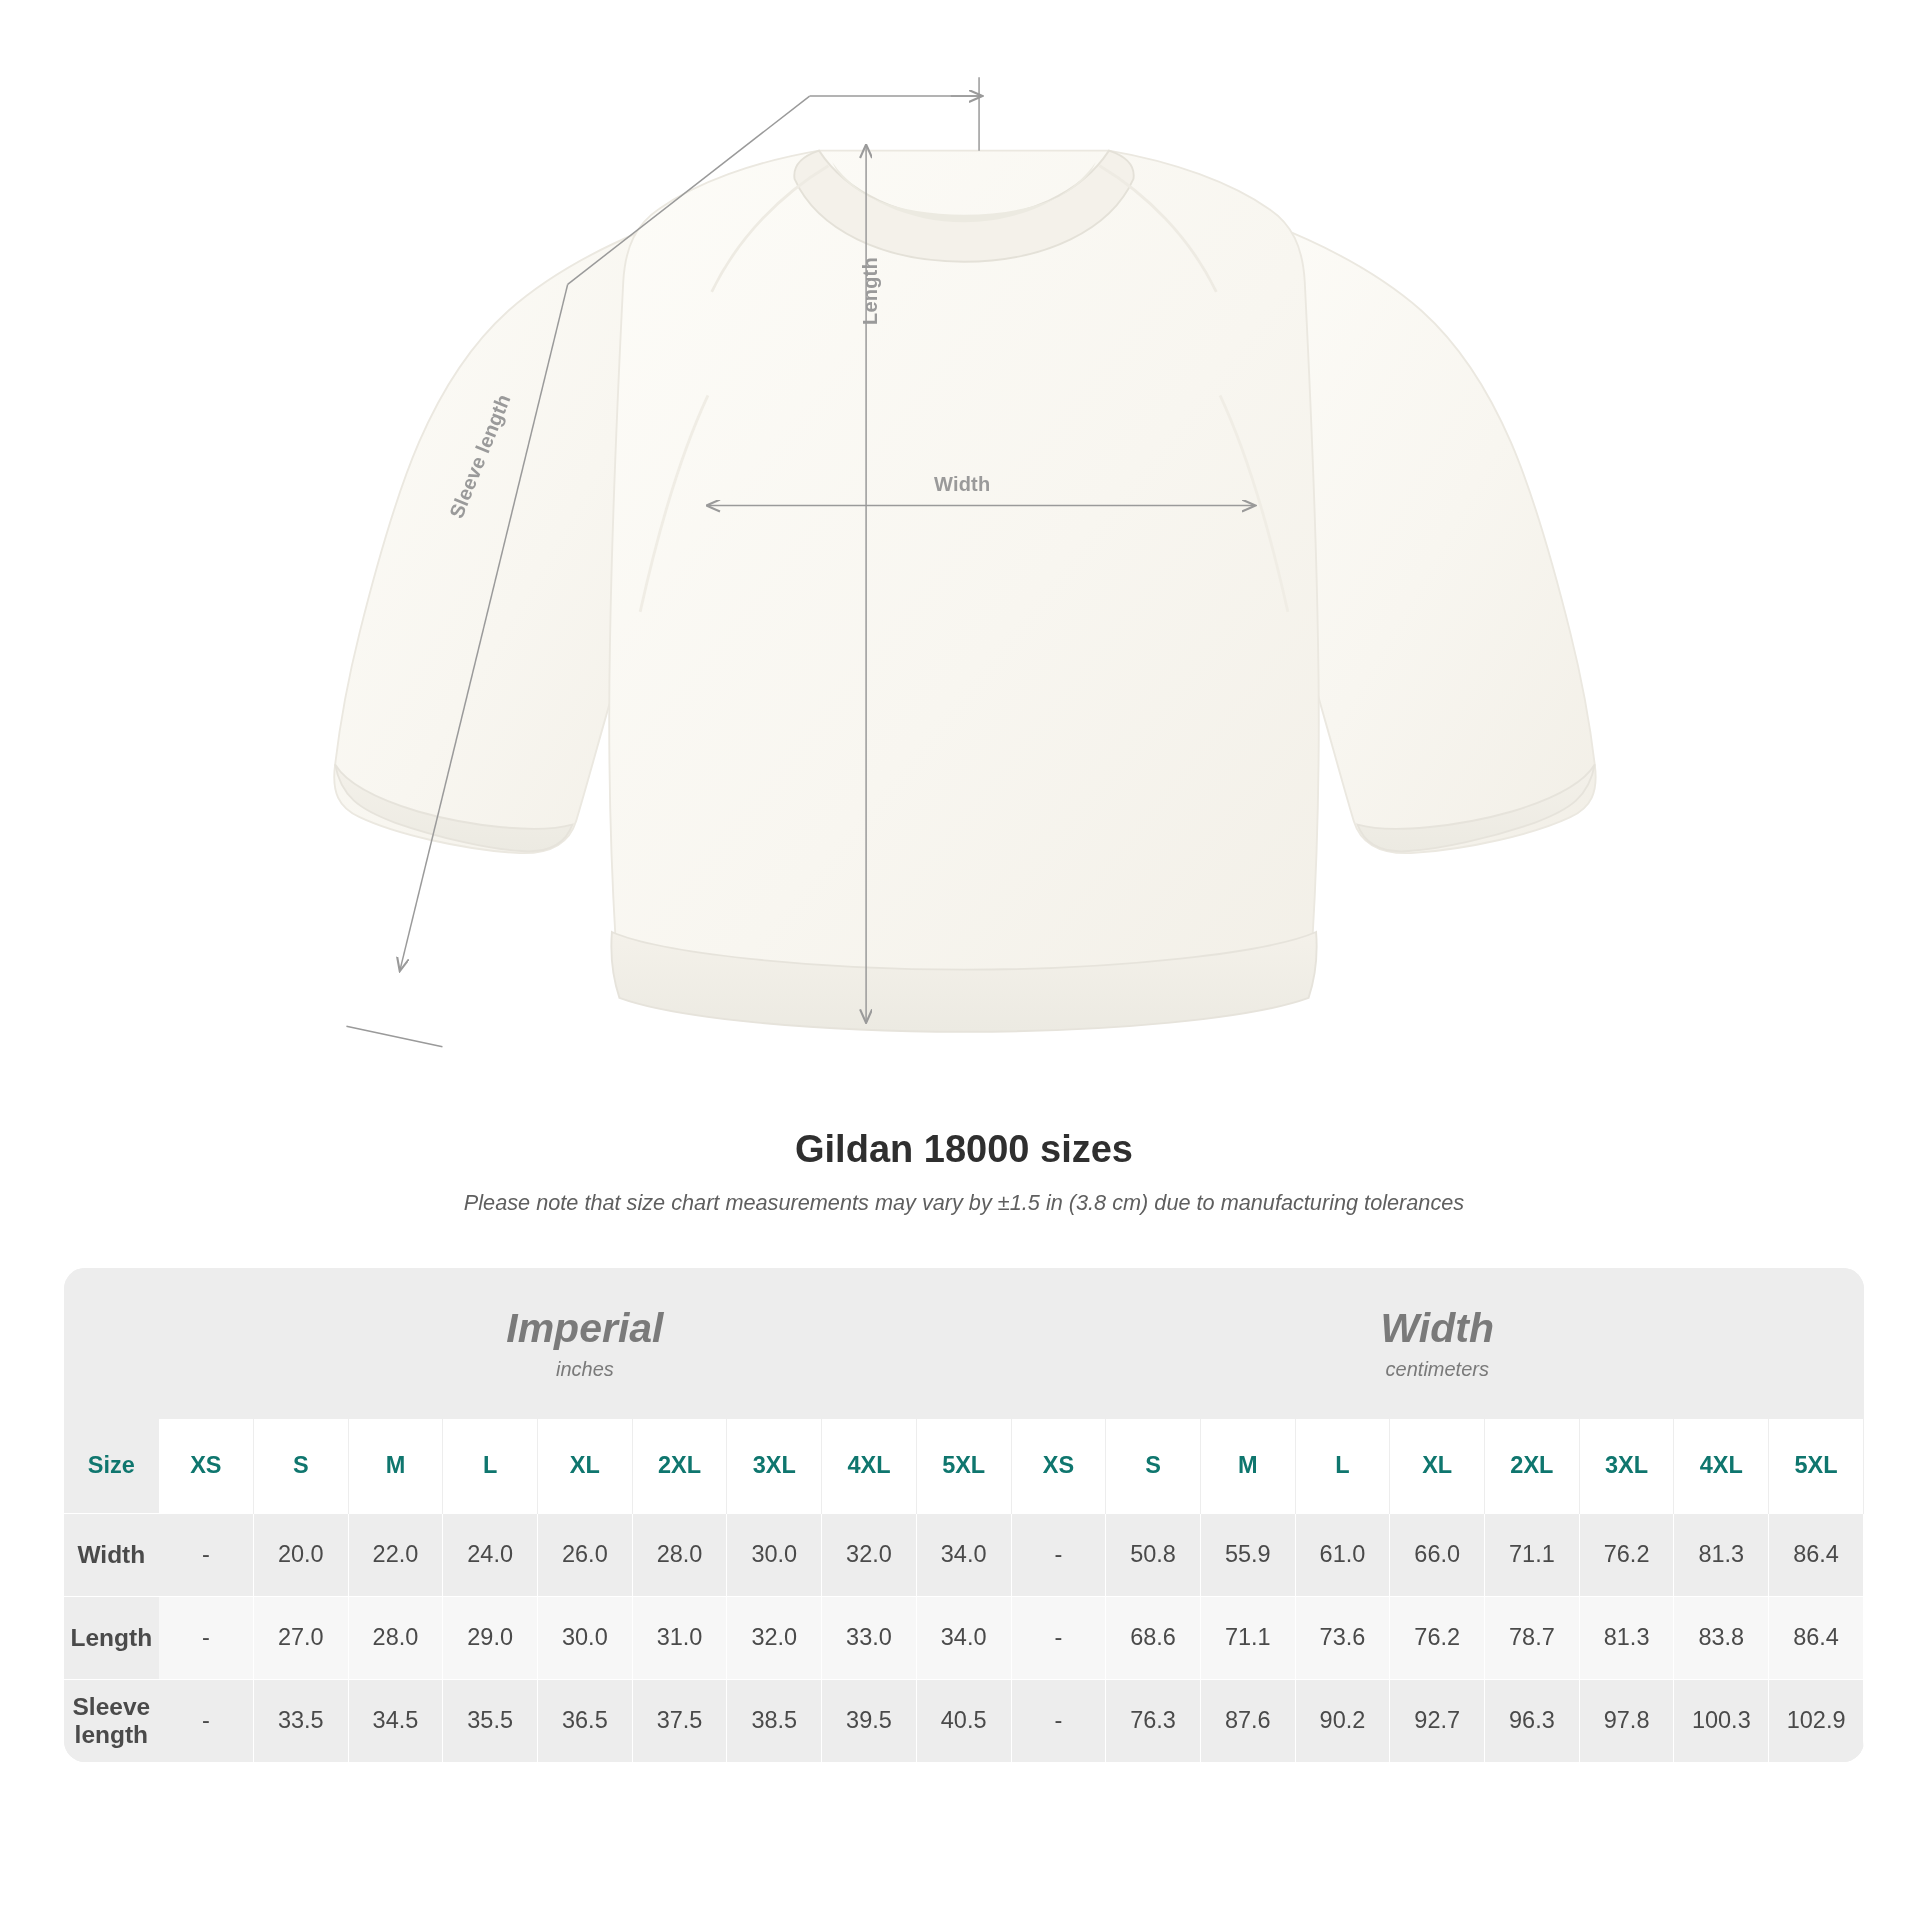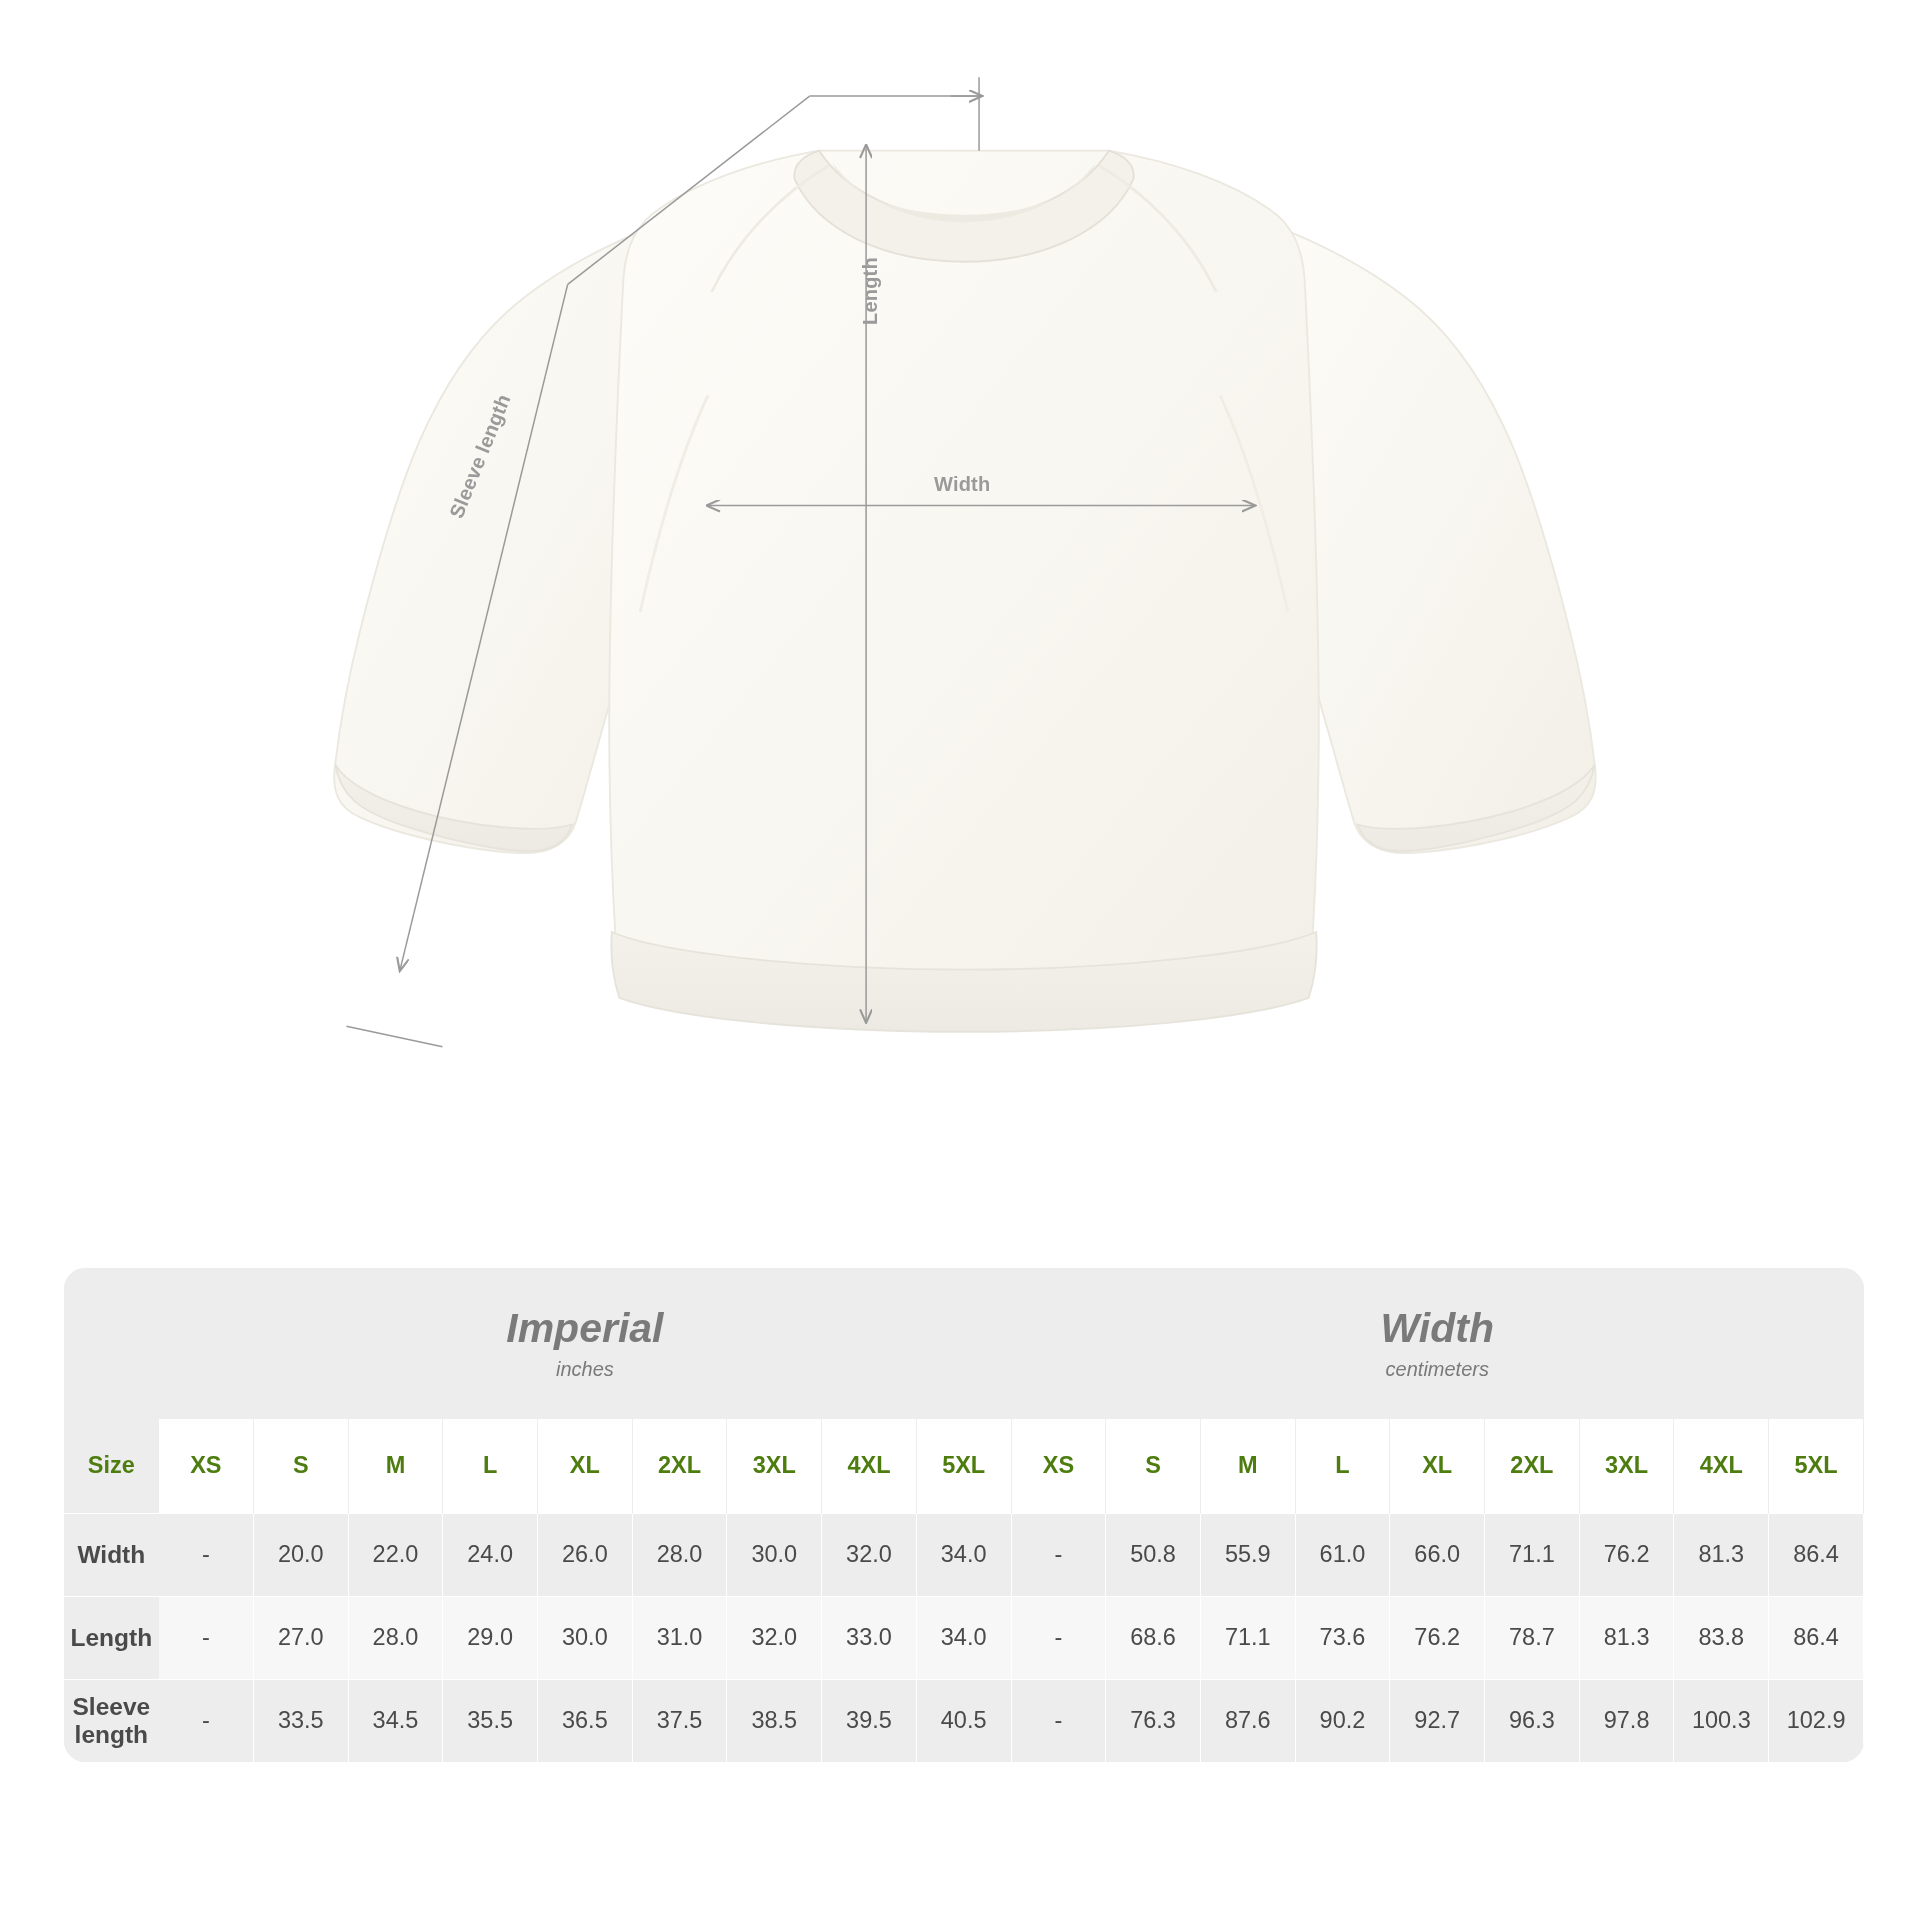--- a/index.html
+++ b/index.html
@@ -100,21 +100,21 @@
     font-style: italic;
     color: #7a7a7a;
     margin-top: 7.5px;
   }
   
   tr.size-row td {
     height: 94px;
     background: #ffffff;
     font-size: 23.5px;
     font-weight: bold;
-    color: #4d7c0f;
+    color: #0f766e;
     border-right: 1.9px solid #ededed;
   }
   tr.size-row td.rowhead {
     background: #ededed;
     border-right: none;
   }
   
   tr.data-row td {
     height: 83px;
     font-size: 23.5px;
@@ -246,20 +246,24 @@
 
         <line x1="368" y1="1090" x2="470" y2="1112"></line>
       </g>
     </svg>
 
     <div class="dim-label" id="label-width">Width</div>
     <div class="dim-label" id="label-length">Length</div>
     <div class="dim-label" id="label-sleeve">Sleeve length</div>
   </div>
 
+  <div id="title-block">
+    <div id="chart-title">Gildan 18000 sizes</div>
+    <div id="chart-note">Please note that size chart measurements may vary by ±1.5 in (3.8 cm) due to manufacturing tolerances</div>
+  </div>
 
   <div id="table-wrap">
     <table class="size-table">
       <tbody>
 
         <tr>
           <td class="unit-cell"></td>
           <td class="unit-cell" colspan="9">
             <div class="unit-name">Imperial</div>
             <div class="unit-sub">inches</div>

